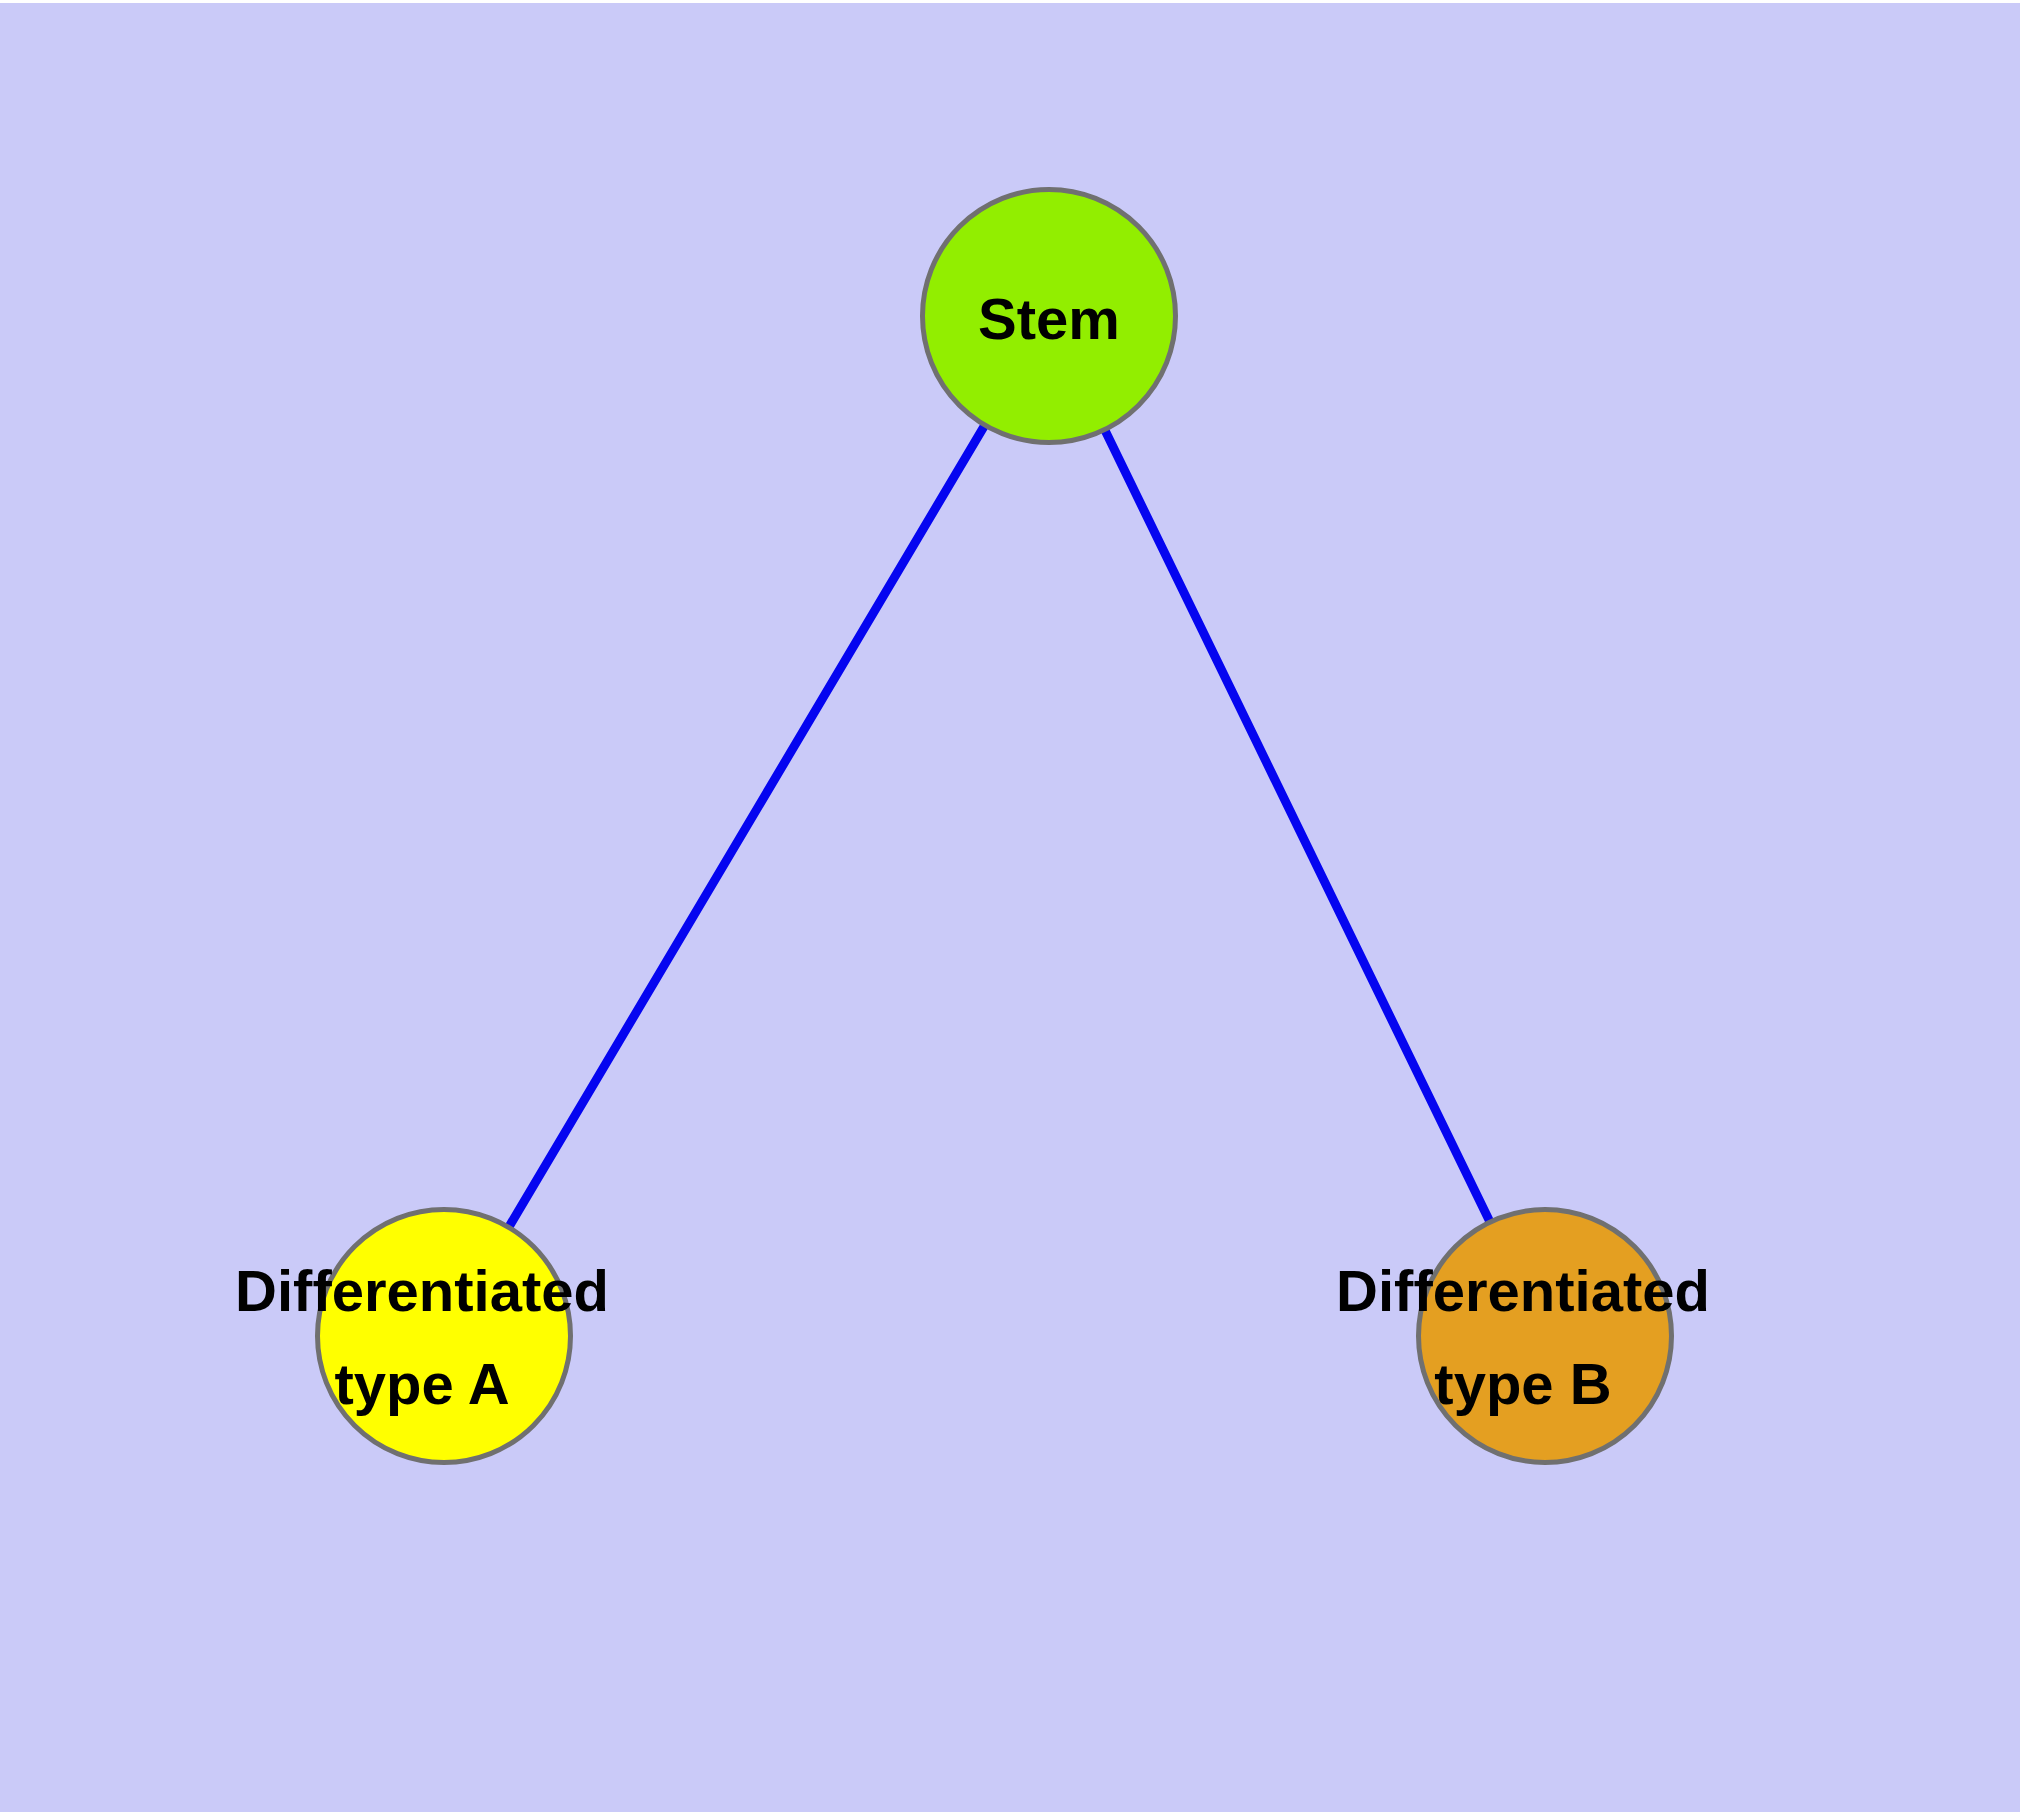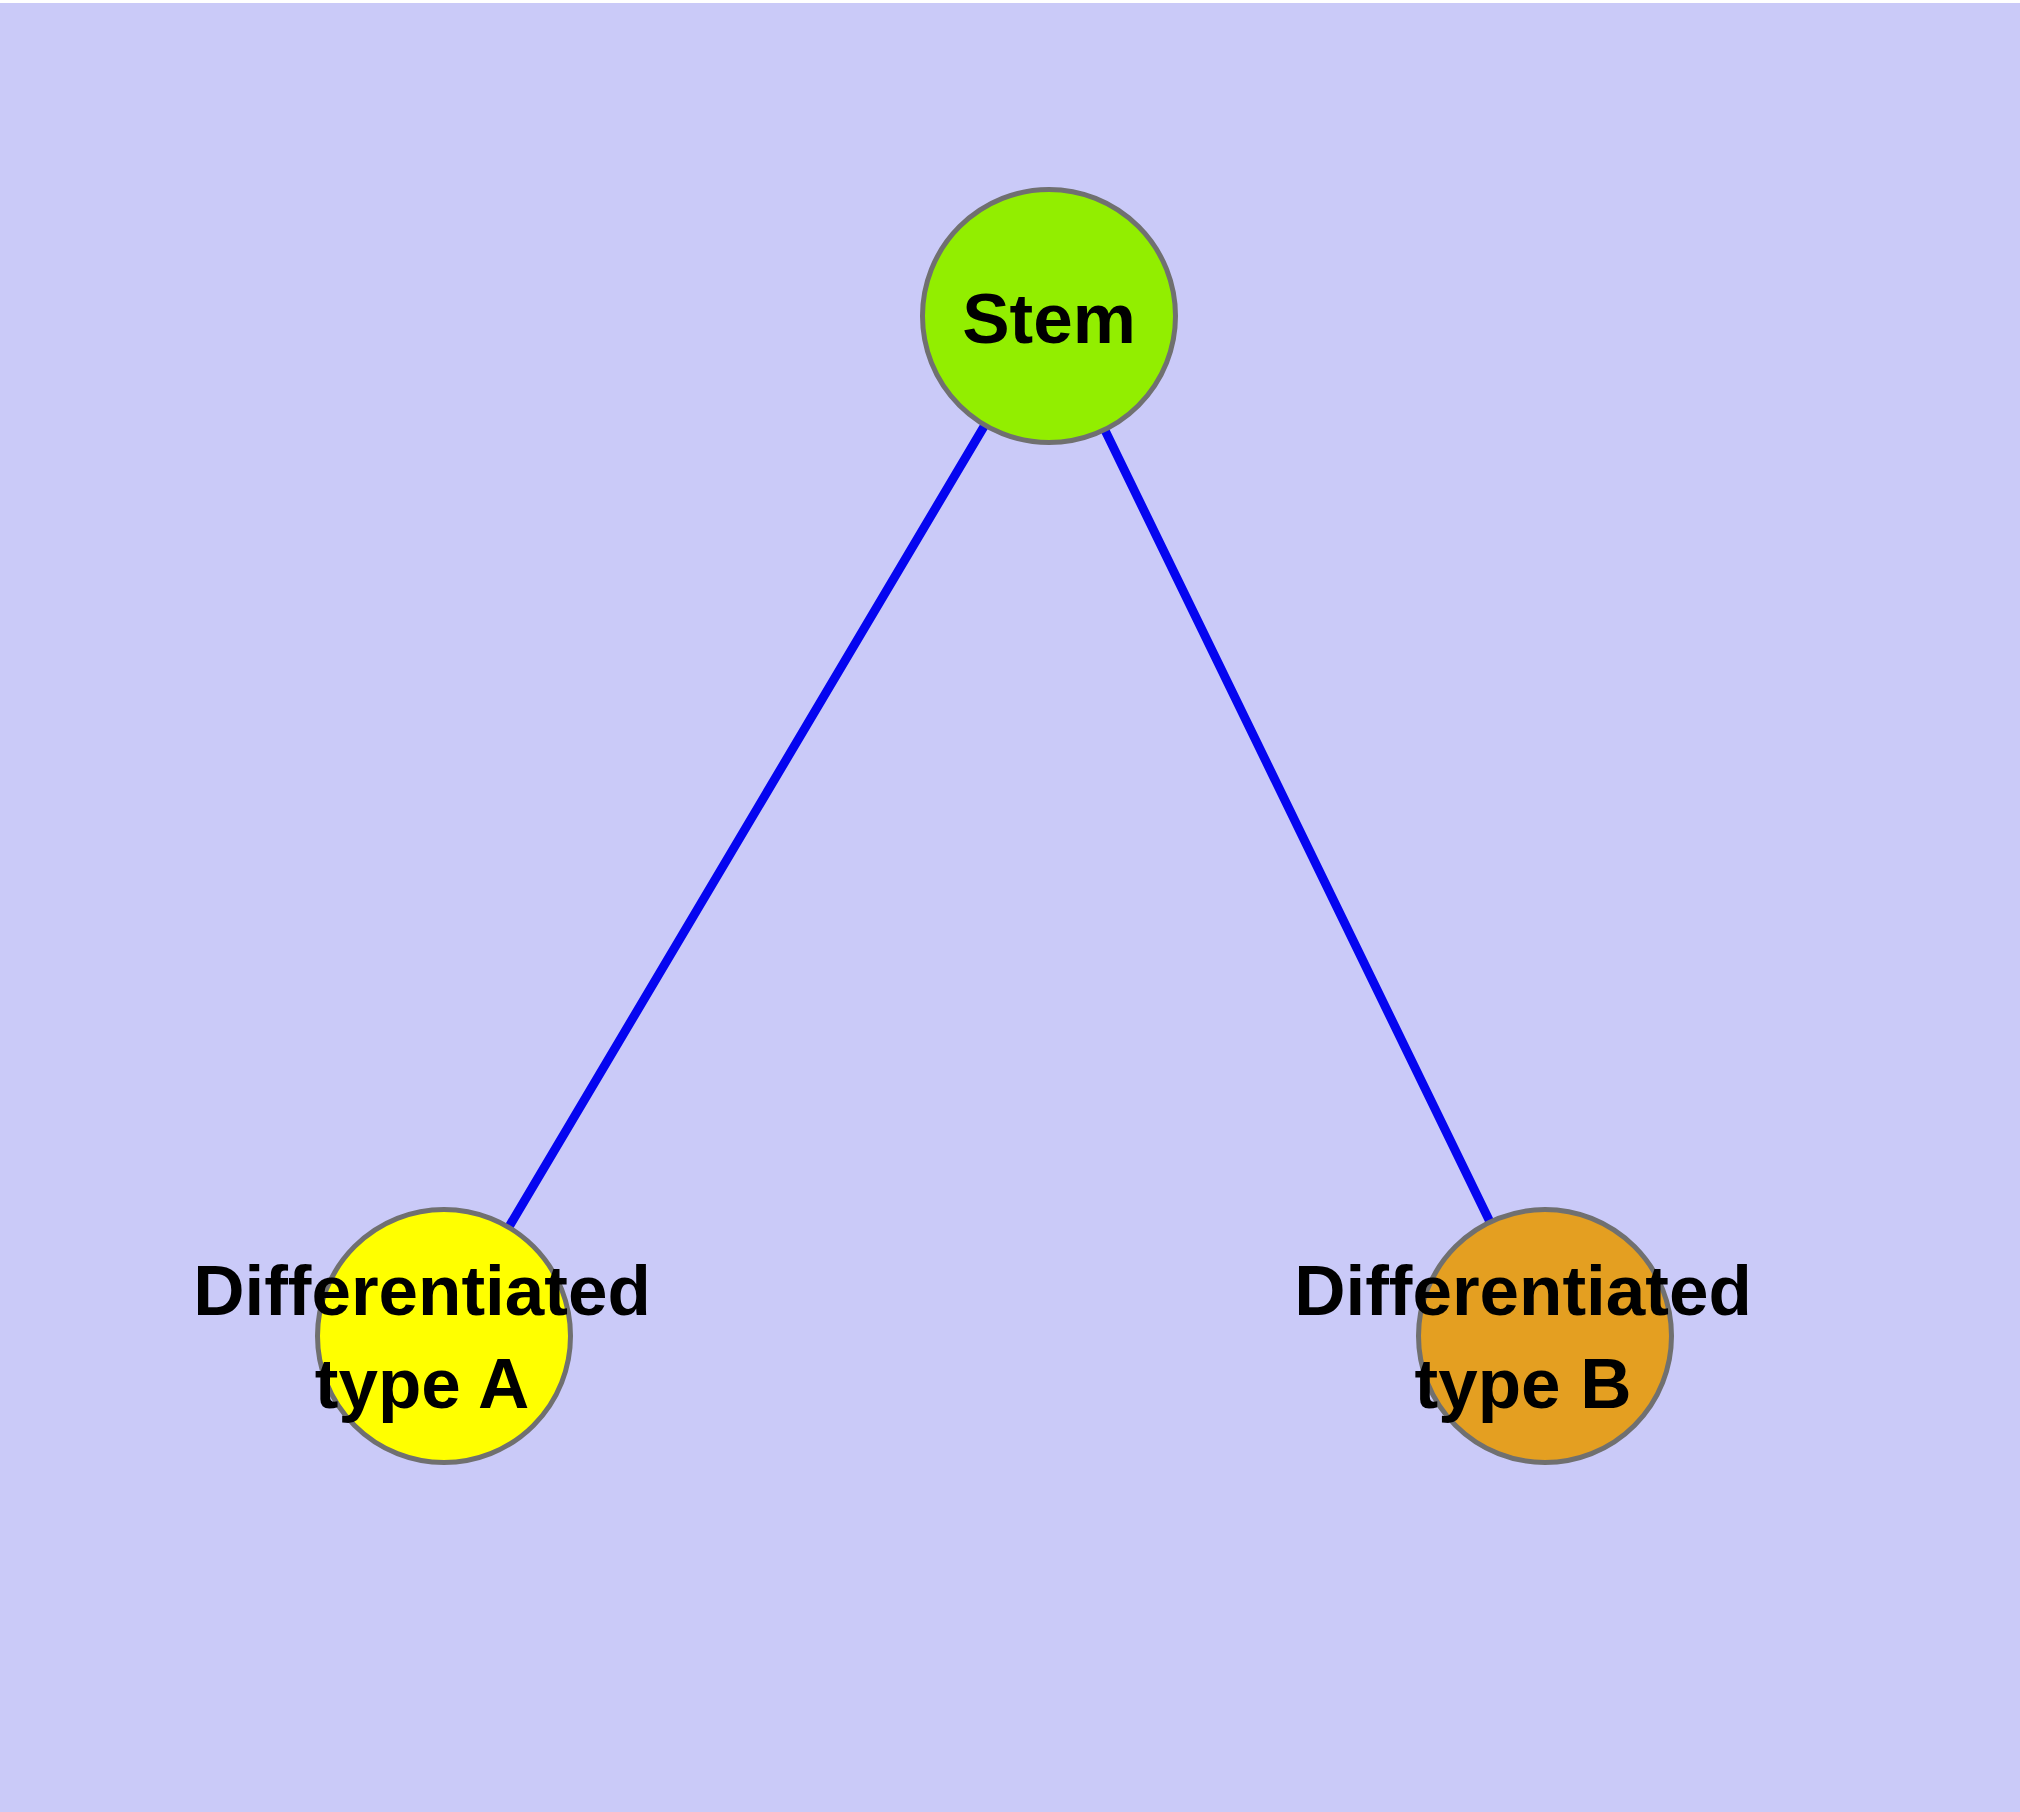--- a/index.html
+++ b/index.html
@@ -52,21 +52,21 @@
   }
 
   .circle-stem { left: 920px; top: 187px; }
   .circle-a    { left: 315px;  top: 1207px; }
   .circle-b    { left: 1416px; top: 1207px; }
 
   .node-label {
     position: absolute;
     transform: translate(-50%, -50%);
     font-weight: bold;
-    font-size: 71px;
+    font-size: 58px;
     line-height: 93px;
     text-align: center;
     white-space: pre-line;
     letter-spacing: 0px;
   }
 
   .label-stem { left: 1049px; top: 318px; }
   .label-a    { left: 422px;  top: 1337px; }
   .label-b    { left: 1523px; top: 1337px; }
 </style>

